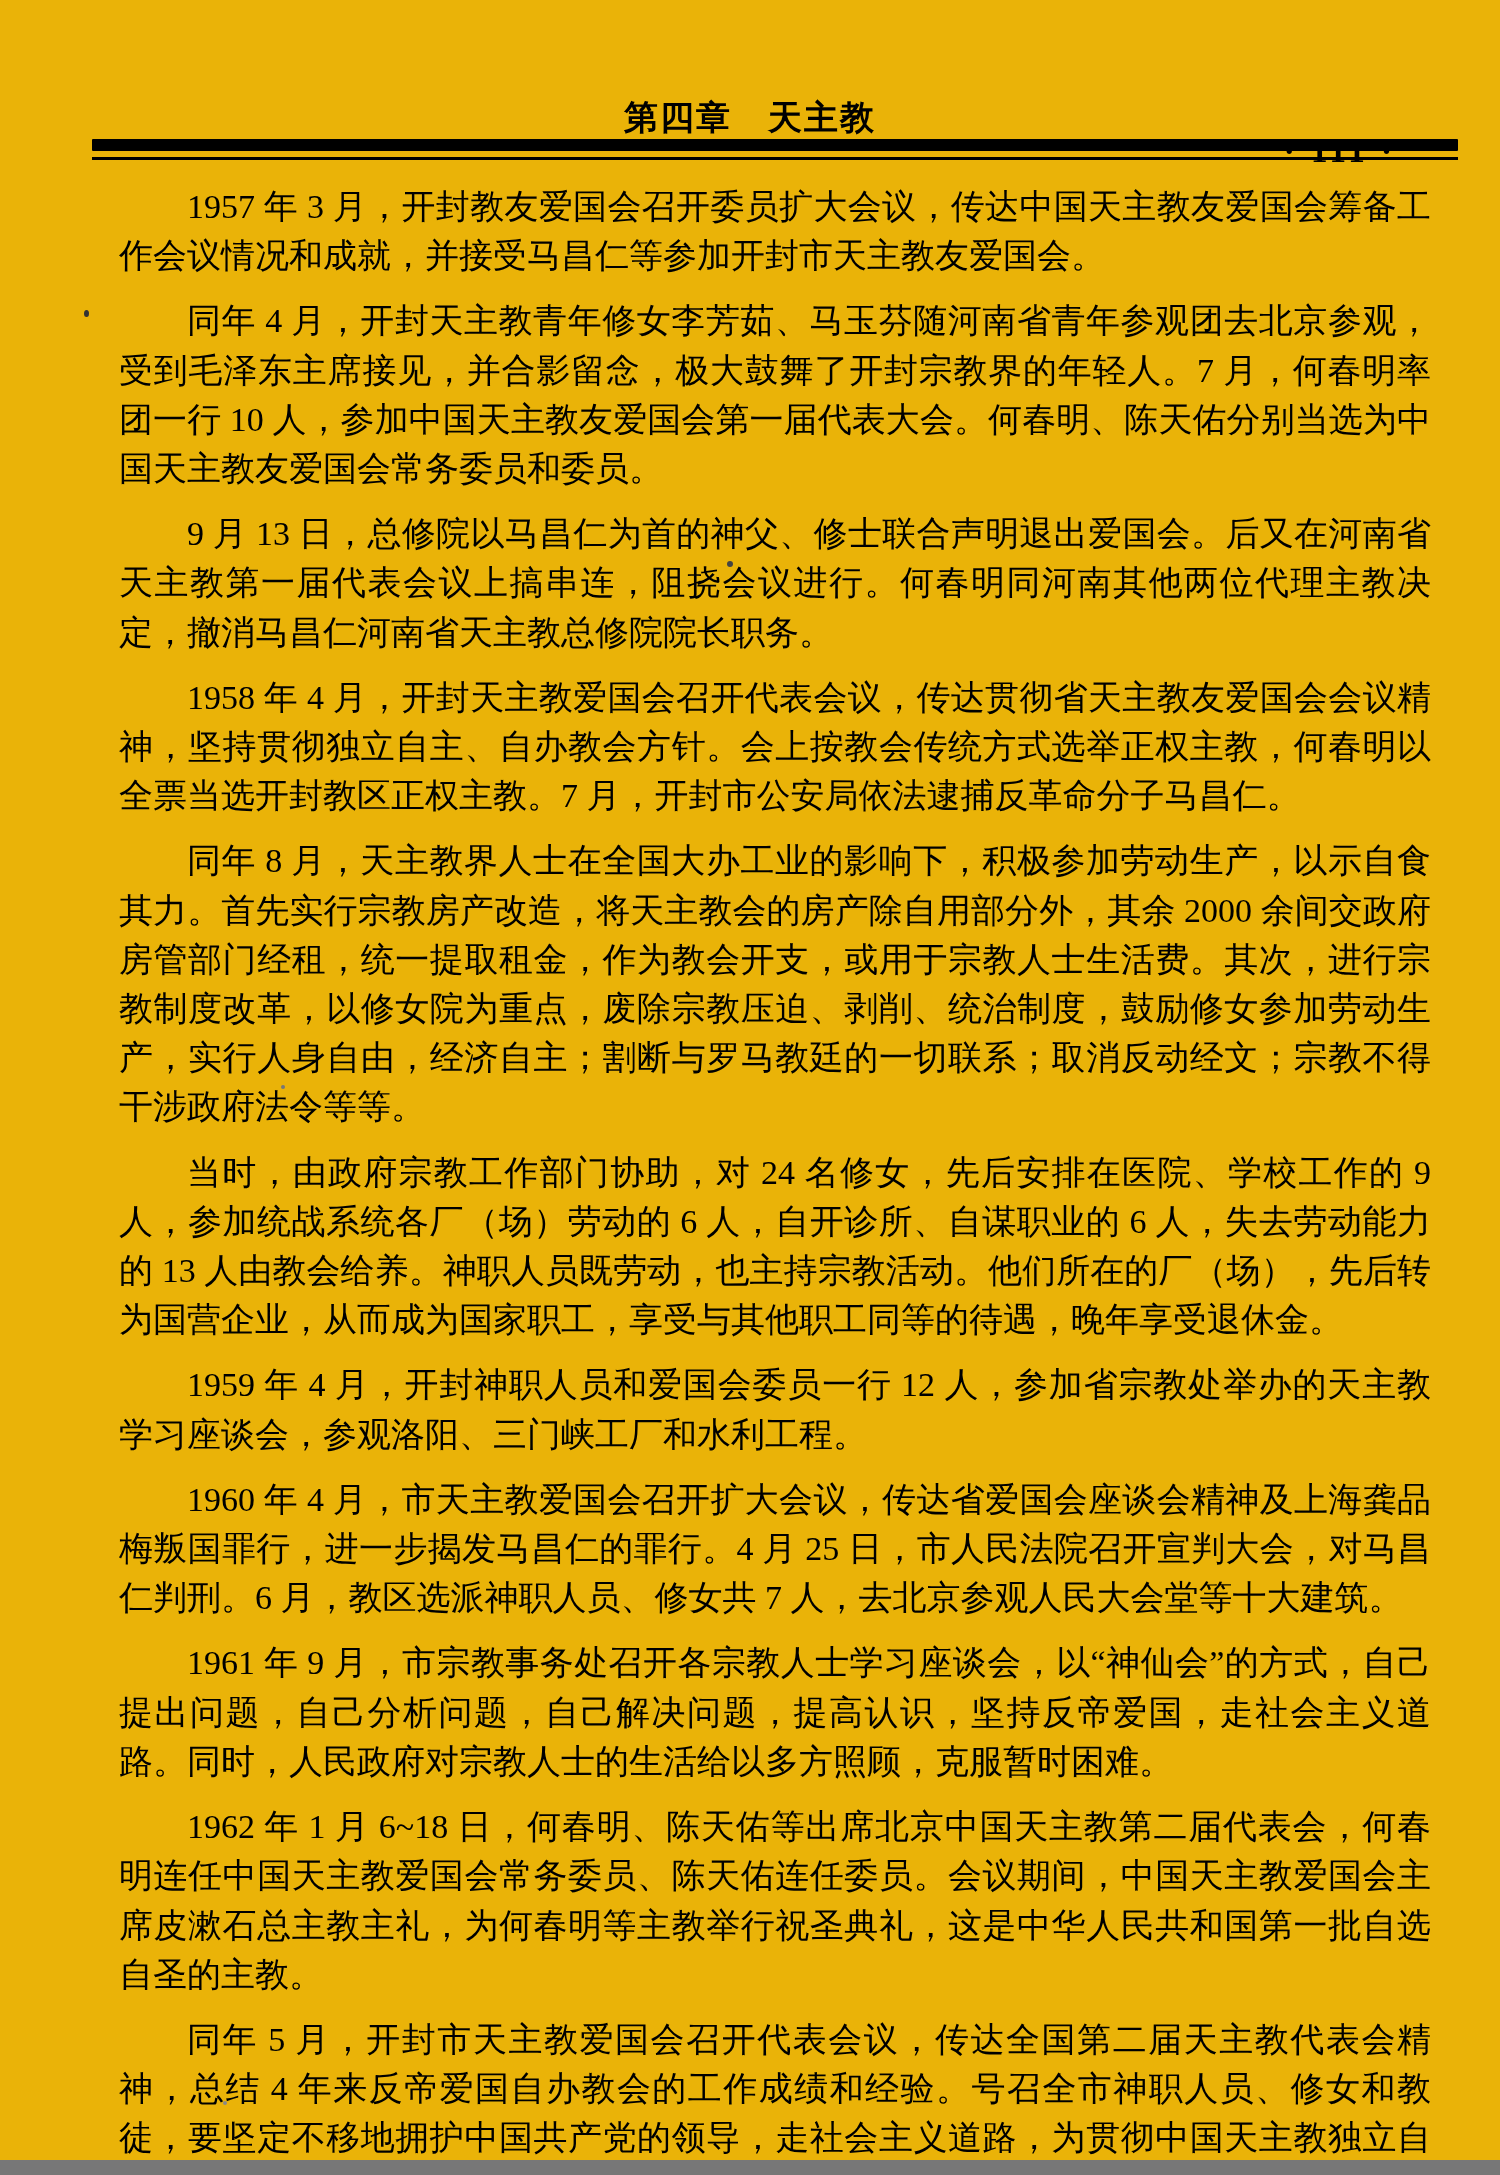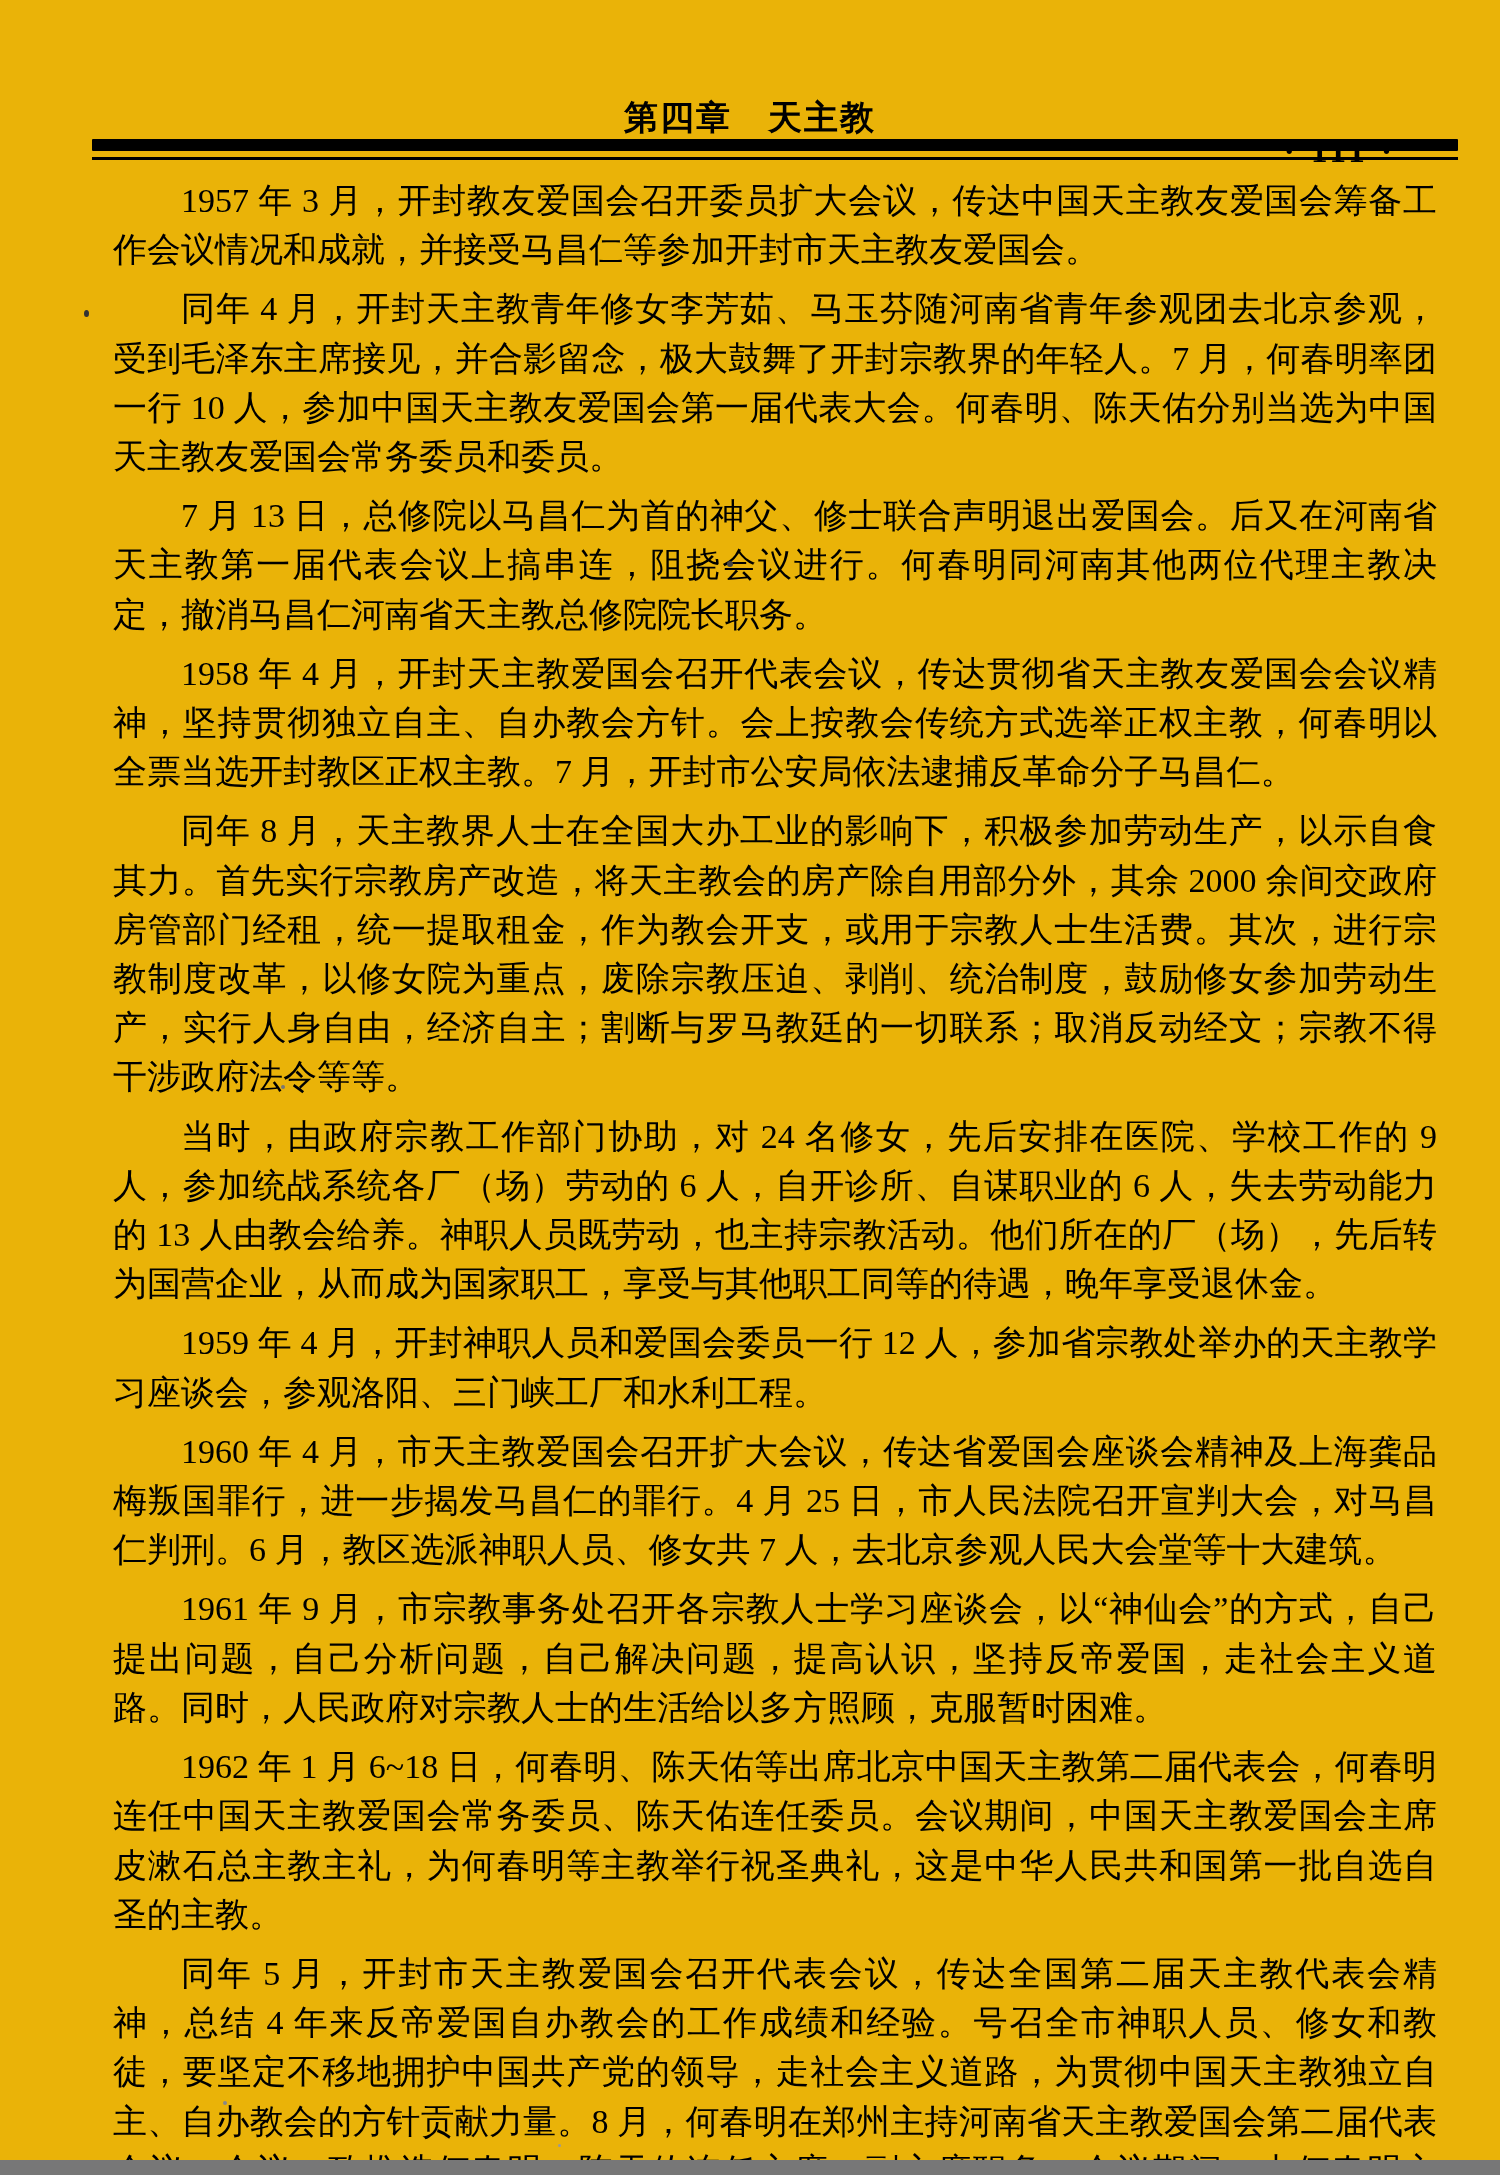--- a/index.html
+++ b/index.html
@@ -61,21 +61,21 @@
     position: absolute;
     top: 166px;
     left: 103px;
     width: 1344px;
     font-size: 34px;
     line-height: 49.2px;
     text-align: justify;
     text-justify: inter-ideograph;
   }
   .body-text p {
-    margin: 10px;
+    margin: 16px;
     padding: 0;
     text-indent: 2em;
   }
   
   .speck {
     position: absolute;
     background: #444;
     border-radius: 50%;
   }
   .speck.s1 { left: 84px;  top: 310px;  width: 5px; height: 7px; background:#333; }
@@ -99,21 +99,21 @@
 <div class="page">
 
   <div class="running-title">第四章　天主教</div>
   <div class="page-number">· 111 ·</div>
   <div class="rule-thick"></div>
   <div class="rule-thin"></div>
 
   <main class="body-text">
     <p>1957 年 3 月，开封教友爱国会召开委员扩大会议，传达中国天主教友爱国会筹备工作会议情况和成就，并接受马昌仁等参加开封市天主教友爱国会。</p>
     <p>同年 4 月，开封天主教青年修女李芳茹、马玉芬随河南省青年参观团去北京参观，受到毛泽东主席接见，并合影留念，极大鼓舞了开封宗教界的年轻人。7 月，何春明率团一行 10 人，参加中国天主教友爱国会第一届代表大会。何春明、陈天佑分别当选为中国天主教友爱国会常务委员和委员。</p>
-    <p>7 月 13 日，总修院以马昌仁为首的神父、修士联合声明退出爱国会。后又在河南省天主教第一届代表会议上搞串连，阻挠会议进行。何春明同河南其他两位代理主教决定，撤消马昌仁河南省天主教总修院院长职务。</p>
+    <p>9 月 13 日，总修院以马昌仁为首的神父、修士联合声明退出爱国会。后又在河南省天主教第一届代表会议上搞串连，阻挠会议进行。何春明同河南其他两位代理主教决定，撤消马昌仁河南省天主教总修院院长职务。</p>
     <p>1958 年 4 月，开封天主教爱国会召开代表会议，传达贯彻省天主教友爱国会会议精神，坚持贯彻独立自主、自办教会方针。会上按教会传统方式选举正权主教，何春明以全票当选开封教区正权主教。7 月，开封市公安局依法逮捕反革命分子马昌仁。</p>
     <p>同年 8 月，天主教界人士在全国大办工业的影响下，积极参加劳动生产，以示自食其力。首先实行宗教房产改造，将天主教会的房产除自用部分外，其余 2000 余间交政府房管部门经租，统一提取租金，作为教会开支，或用于宗教人士生活费。其次，进行宗教制度改革，以修女院为重点，废除宗教压迫、剥削、统治制度，鼓励修女参加劳动生产，实行人身自由，经济自主；割断与罗马教廷的一切联系；取消反动经文；宗教不得干涉政府法令等等。</p>
     <p>当时，由政府宗教工作部门协助，对 24 名修女，先后安排在医院、学校工作的 9 人，参加统战系统各厂（场）劳动的 6 人，自开诊所、自谋职业的 6 人，失去劳动能力的 13 人由教会给养。神职人员既劳动，也主持宗教活动。他们所在的厂（场），先后转为国营企业，从而成为国家职工，享受与其他职工同等的待遇，晚年享受退休金。</p>
     <p>1959 年 4 月，开封神职人员和爱国会委员一行 12 人，参加省宗教处举办的天主教学习座谈会，参观洛阳、三门峡工厂和水利工程。</p>
     <p>1960 年 4 月，市天主教爱国会召开扩大会议，传达省爱国会座谈会精神及上海龚品梅叛国罪行，进一步揭发马昌仁的罪行。4 月 25 日，市人民法院召开宣判大会，对马昌仁判刑。6 月，教区选派神职人员、修女共 7 人，去北京参观人民大会堂等十大建筑。</p>
     <p>1961 年 9 月，市宗教事务处召开各宗教人士学习座谈会，以“神仙会”的方式，自己提出问题，自己分析问题，自己解决问题，提高认识，坚持反帝爱国，走社会主义道路。同时，人民政府对宗教人士的生活给以多方照顾，克服暂时困难。</p>
     <p>1962 年 1 月 6~18 日，何春明、陈天佑等出席北京中国天主教第二届代表会，何春明连任中国天主教爱国会常务委员、陈天佑连任委员。会议期间，中国天主教爱国会主席皮漱石总主教主礼，为何春明等主教举行祝圣典礼，这是中华人民共和国第一批自选自圣的主教。</p>
     <p>同年 5 月，开封市天主教爱国会召开代表会议，传达全国第二届天主教代表会精神，总结 4 年来反帝爱国自办教会的工作成绩和经验。号召全市神职人员、修女和教徒，要坚定不移地拥护中国共产党的领导，走社会主义道路，为贯彻中国天主教独立自主、自办教会的方针贡献力量。8 月，何春明在郑州主持河南省天主教爱国会第二届代表会议，会议一致推选何春明、陈天佑连任主席、副主席职务。会议期间，由何春明主礼，为洛阳教区主教郗民授举行祝圣典礼。</p>
   </main>
 

